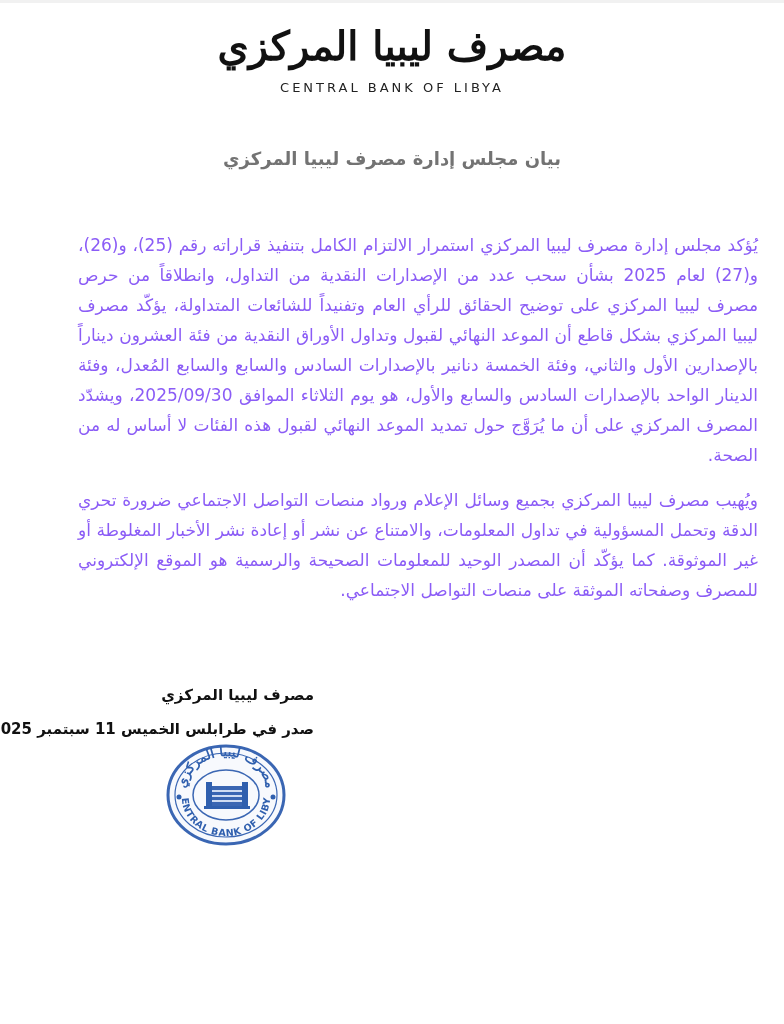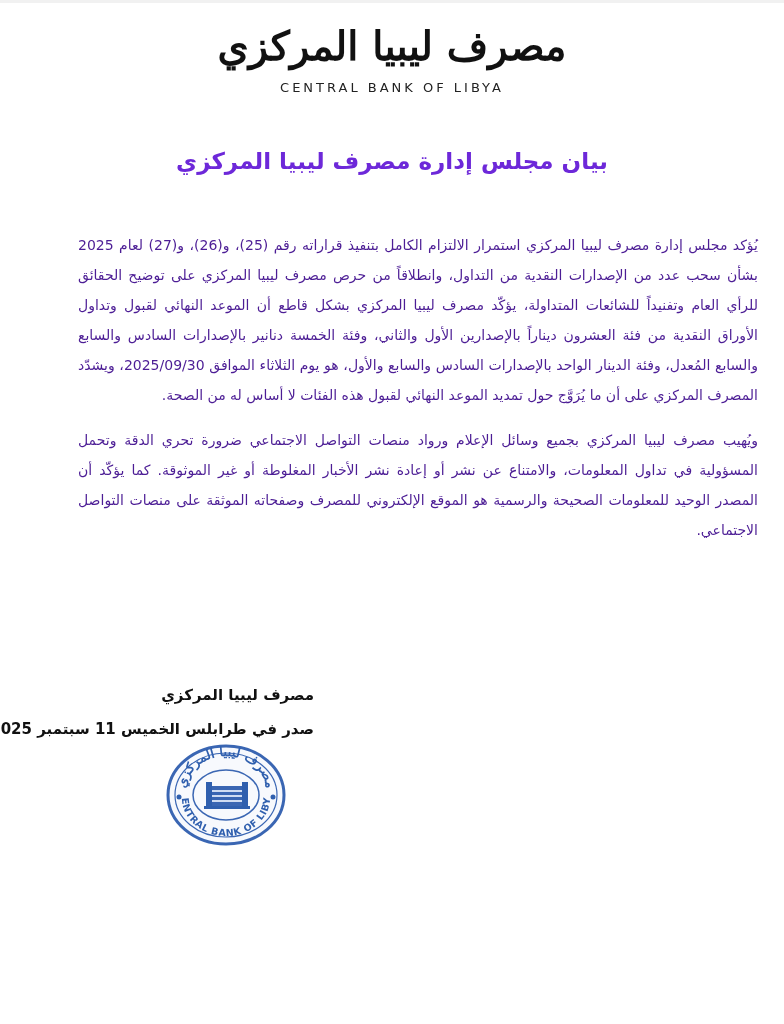--- a/index.html
+++ b/index.html
@@ -44,34 +44,34 @@
       letter-spacing: 3px;
       color: #222;
       margin-top: 6px;
     }
     .title {
       position: absolute;
       left: 0; top: 148px;
       width: 784px;
       text-align: center;
       direction: rtl;
-      font-size: 23px;
+      font-size: 18px;
       font-weight: bold;
-      color: #6d28d9;
+      color: #737373;
     }
     .body-text {
       position: absolute;
       left: 78px;
       top: 230px;
       width: 680px;
       direction: rtl;
       text-align: justify;
-      font-size: 14px;
+      font-size: 17px;
       line-height: 30px;
-      color: #4c1d95;
+      color: #8b5cf6;
     }
     .body-text p {
       margin: 0 0 15px 0;
     }
     .signature {
       position: absolute;
       right: 470px;
       top: 678px;
       direction: rtl;
       text-align: right;

